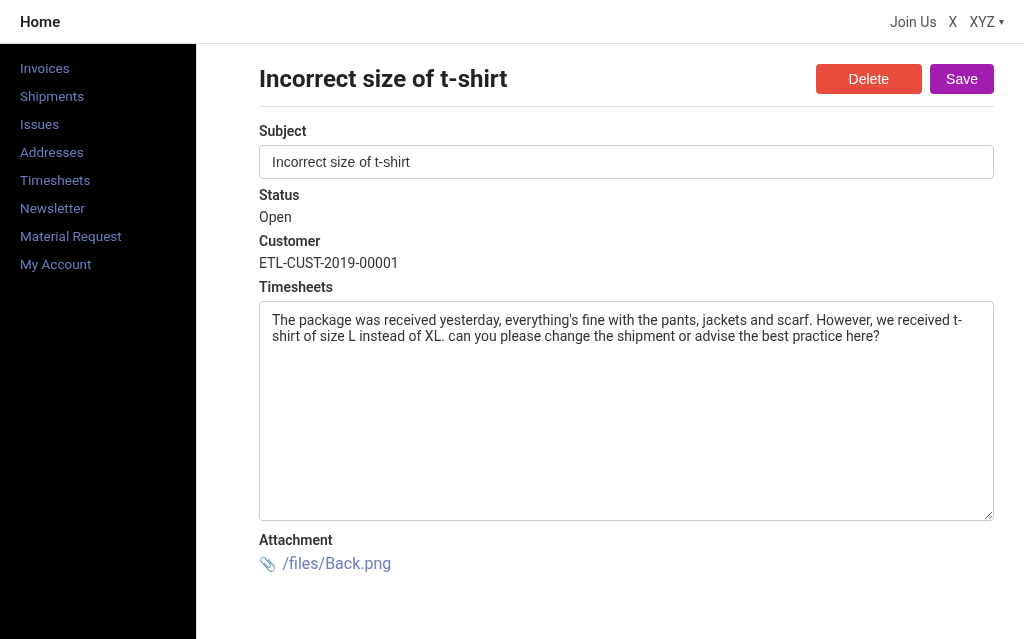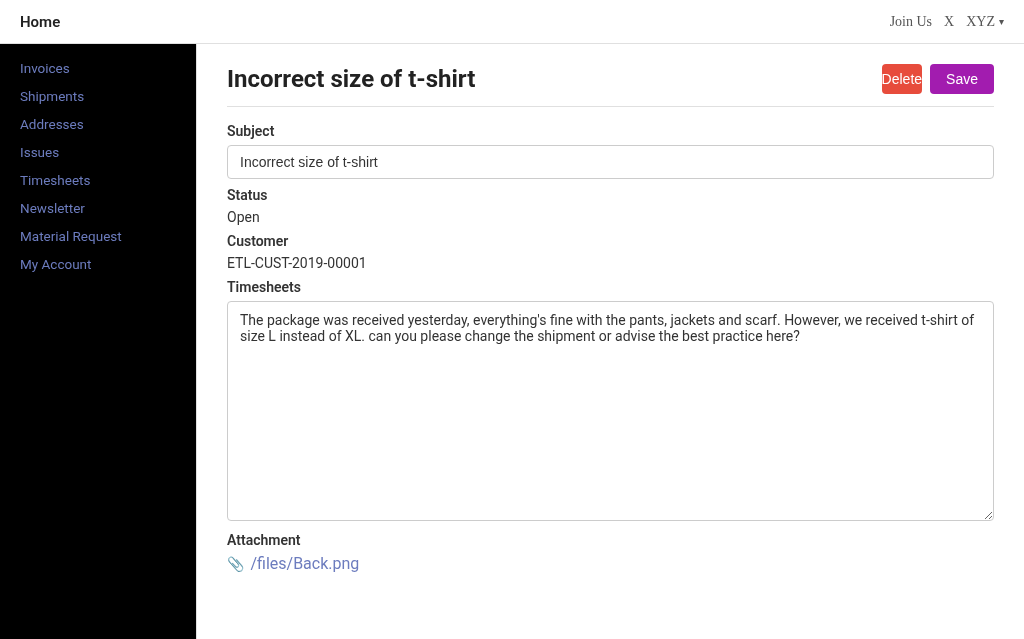--- a/index.html
+++ b/index.html
@@ -1,15 +1,15 @@
 <!DOCTYPE html>
 <html><head>
   <meta charset="utf-8">
   <style>
-    * { box-sizing: border-box; margin: 0; padding: 0; }
+    * { box-sizing: border-box; margin: 0; padding: 0; gap: 32px; }
     body { font-family: -apple-system, BlinkMacSystemFont, "Segoe UI", Roboto, sans-serif; font-size: 14px; color: #333; background: #fff; }
 
     
     .top-nav {
       display: flex;
       align-items: center;
       justify-content: space-between;
       padding: 0 20px;
       height: 44px;
       border-bottom: 1px solid #e0e0e0;
@@ -19,21 +19,20 @@
       font-size: 15px;
       font-weight: 600;
       color: #222;
     }
     .top-nav-right {
       display: flex;
       align-items: flex-start;
       gap: 12px;
       font-size: 14px;
       color: #555;
-      font-family: Liberation Serif, serif;
     }
     .top-nav-right .join-us { color: #555; }
     .top-nav-right .x-btn { color: #555; cursor: pointer; }
     .top-nav-right .user-menu {
       display: flex;
       align-items: center;
       gap: 4px;
       cursor: pointer;
       color: #555;
     }
@@ -84,21 +83,21 @@
       color: #222;
     }
     .header-buttons {
       display: flex;
       gap: 8px;
     }
     .btn-delete {
       background: #e74c3c;
       color: #fff;
       border: none;
-      padding: 7px 0;
+      padding: 7px 33px;
       border-radius: 4px;
       cursor: pointer;
       font-size: 14px;
       font-weight: 500;
     }
     .btn-save {
       background: #a21caf;
       color: #fff;
       border: none;
       padding: 7px 16px;
@@ -173,22 +172,22 @@
       <span class="chevron">▾</span>
     </div>
   </div>
 </nav>
 
 <div class="layout">
 
   <aside class="sidebar">
     <a href="#">Invoices</a>
     <a href="#">Shipments</a>
+    <a href="#">Issues</a>
     <a href="#">Addresses</a>
-    <a href="#">Issues</a>
     <a href="#">Timesheets</a>
     <a href="#">Newsletter</a>
     <a href="#">Material Request</a>
     <a href="#">My Account</a>
   </aside>
 
   <main class="main">
 
     <div class="page-header">
       <h1 class="page-title">Incorrect size of t-shirt</h1>

